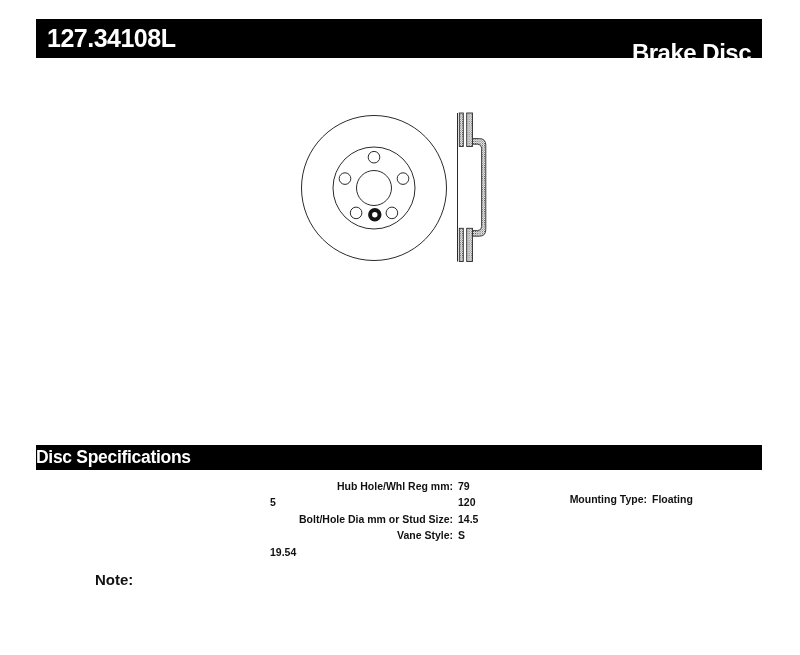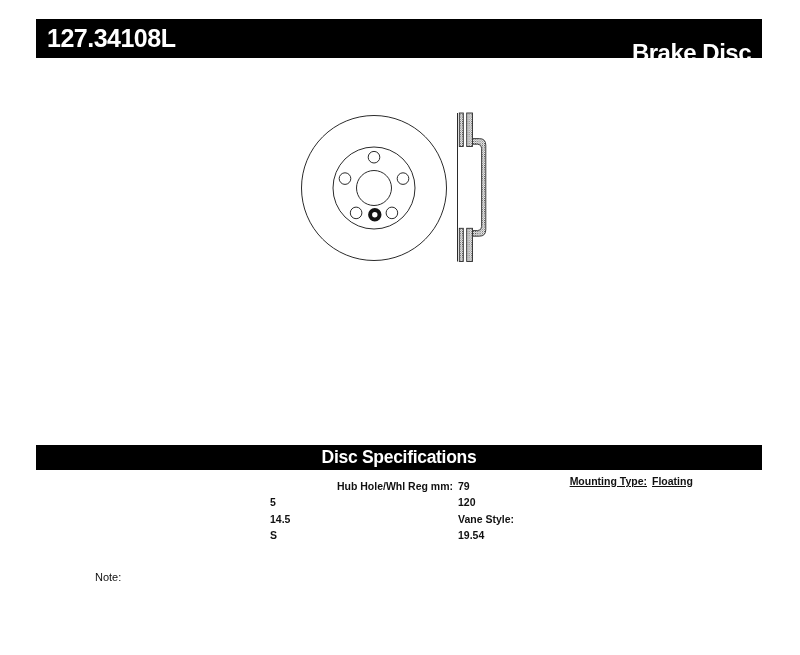--- a/index.html
+++ b/index.html
@@ -13,37 +13,37 @@
   }
   .header-bar {
     left:36px; top:19px; width:726px; height:39px;
     display:flex; justify-content:space-between; align-items:center;
     padding:16px 11px;
   }
   .part-number { font-size:25px; letter-spacing:-0.5px; }
   .product-name { font-size:24px; letter-spacing:-0.5px;margin-top:28px; }
   .spec-bar {
     left:36px; top:445px; width:726px; height:25px;
-    display:flex; justify-content:center; align-items:center;
+    display:flex; align-items:center;
     font-size:17.5px; letter-spacing:-0.3px;
   }
   .drawing-svg { position:absolute; left:0; top:0; }
   .spec-col {
     position:absolute; display:grid; column-gap:5px;
     grid-auto-rows:16.4px; font-size:10.5px; font-weight:bold;
     color:#111; line-height:16.4px;
   }
   .spec-col .spec-label { text-align:right; white-space:nowrap; }
   .spec-col .spec-value { text-align:left; white-space:nowrap; }
   .col-left   { left:20px;  top:473px; grid-template-columns:142px auto; }
   .col-middle { left:270px; top:478px; grid-template-columns:183px auto; }
-  .col-right  { left:540px; top:473px; grid-template-columns:107px auto;text-decoration:underline; }
+  .col-right  { left:540px; top:491px; grid-template-columns:107px auto; }
   .note-label {
     position:absolute; left:95px; top:571px;
-    font-size:11px; font-weight:normal; color:#111;
+    font-size:15px; font-weight:bold; color:#111;
   }
 </style>
 </head>
 <body>
 
 <div class="page">
 
   <div class="bar header-bar">
     <span class="part-number">127.34108L</span>
     <span class="product-name">Brake Disc</span>
@@ -89,20 +89,21 @@
 
   <div class="bar spec-bar">
     <span>Disc Specifications</span>
   </div>
 
   <div class="spec-col col-middle">
       <div class="spec-label">Hub Hole/Whl Reg mm:</div>
       <div class="spec-value">79</div>
       <div class="spec-value">5</div>
       <div class="spec-value">120</div>
+      <div class="spec-label">Bolt/Hole Dia mm or Stud Size:</div>
       <div class="spec-value">14.5</div>
       <div class="spec-label">Vane Style:</div>
       <div class="spec-value">S</div>
       <div class="spec-value">19.54</div>
     </div>
   <div class="spec-col col-right">
       <div class="spec-label">Mounting Type:</div>
       <div class="spec-value">Floating</div>
     </div>
 

